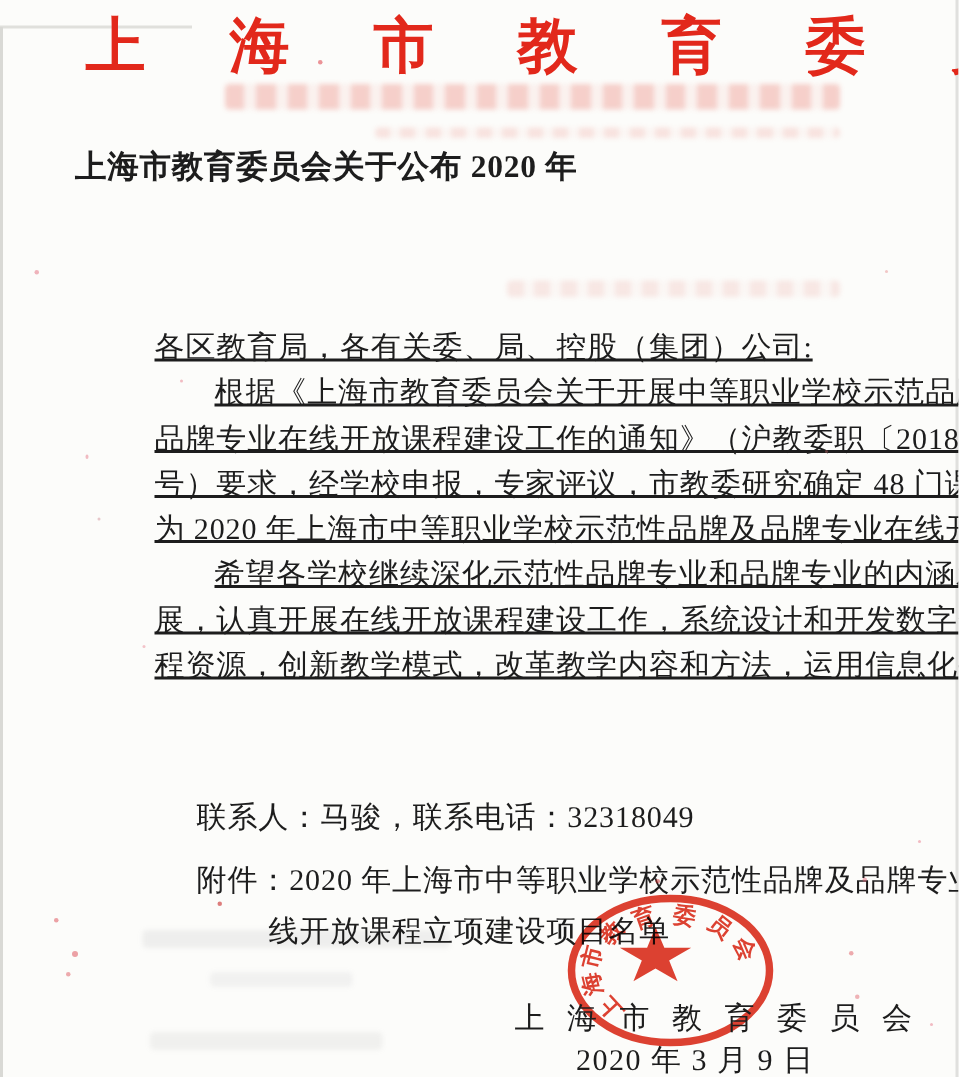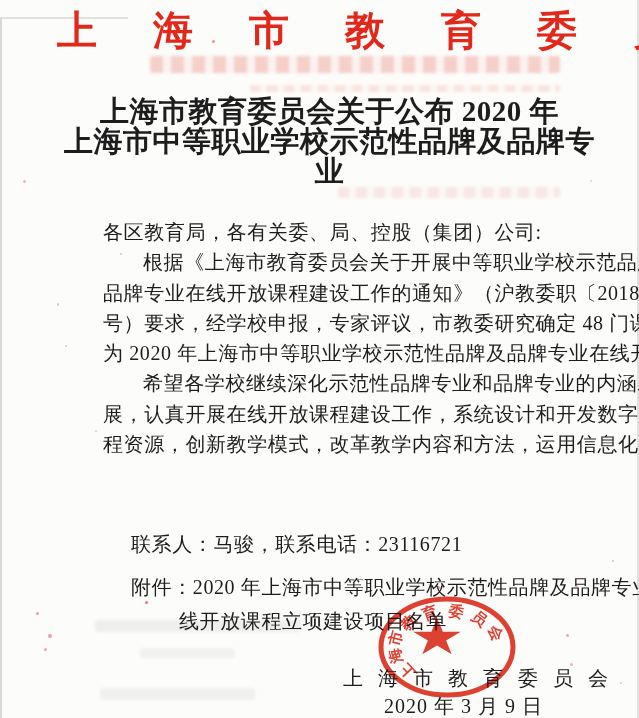--- a/index.html
+++ b/index.html
@@ -27,29 +27,29 @@
   .ghost-b{left:250px; top:85px; width:310px; height:7px;
     background:repeating-linear-gradient(90deg, rgba(233,130,120,.35) 0 10px, rgba(233,130,120,.08) 10px 17px); opacity:.6;}
   .ghost-c{left:338px; top:187px; width:222px; height:11px;
     background:repeating-linear-gradient(90deg, rgba(225,125,115,.30) 0 11px, rgba(225,125,115,.07) 11px 18px); opacity:.55;}
   .ghost-grey1{left:95px; top:620px; width:205px; height:12px; background:rgba(120,120,125,.10);}
   .ghost-grey2{left:140px; top:648px; width:95px; height:10px; background:rgba(120,120,125,.08);}
   .ghost-grey3{left:100px; top:688px; width:155px; height:12px; background:rgba(120,120,125,.09);}
 
   .doc-title{
     position:absolute; top:96px; left:50px; right:30px;
-    text-align:center; font-weight:bold; font-size:29px; line-height:30px;
+    font-weight:bold; font-size:21px; line-height:30px;
     letter-spacing:.5px;
   }
 
   .body-text{
     position:absolute; top:217px; left:103px; width:478px;
     font-size:20px; line-height:30.3px; letter-spacing:.6px; white-space:nowrap;
   }
-  .body-text .line{height:30.3px;}
+  .body-text .line{height:30.3px;text-decoration:underline;}
   .body-text .indent{text-indent:40px;}
 
   .contact{position:absolute; left:131px; top:531px; font-size:20px; letter-spacing:.6px; white-space:nowrap;}
 
   .attachment{
     position:absolute; left:131px; top:570px; width:450px;
     font-size:20px; line-height:34px; letter-spacing:.6px;
   }
   .attachment .l2{padding-left:48px; white-space:nowrap;}
   .attachment .l1{white-space:nowrap;}
@@ -87,35 +87,34 @@
 
   <div class="ghost ghost-a"></div>
   <div class="ghost ghost-b"></div>
   <div class="ghost ghost-c"></div>
   <div class="ghost ghost-grey1"></div>
   <div class="ghost ghost-grey2"></div>
   <div class="ghost ghost-grey3"></div>
 
   <div class="doc-title">
     <div>上海市教育委员会关于公布 2020 年</div>
-    <div>上海市中等职业学校示范性品牌及品牌专业</div>
   </div>
 
   <div class="body-text">
     <div class="line">各区教育局，各有关委、局、控股（集团）公司:</div>
     <div class="line indent">根据《上海市教育委员会关于开展中等职业学校示范品牌及</div>
     <div class="line">品牌专业在线开放课程建设工作的通知》（沪教委职〔2018〕27</div>
     <div class="line">号）要求，经学校申报，专家评议，市教委研究确定 48 门课程</div>
     <div class="line">为 2020 年上海市中等职业学校示范性品牌及品牌专业在线开放</div>
     <div class="line indent">希望各学校继续深化示范性品牌专业和品牌专业的内涵发</div>
     <div class="line">展，认真开展在线开放课程建设工作，系统设计和开发数字化课</div>
     <div class="line">程资源，创新教学模式，改革教学内容和方法，运用信息化手段，</div>
   </div>
 
-  <div class="contact">联系人：马骏，联系电话：23116721</div>
+  <div class="contact">联系人：马骏，联系电话：32318049</div>
 
   <div class="attachment">
     <div class="l1">
       <span>附件：</span><span>2020 年上海市中等职业学校示范性品牌及品牌专业在</span>
     </div>
     <div class="l2">线开放课程立项建设项目名单</div>
   </div>
 
   <svg class="seal" viewBox="0 0 146 106">
     <ellipse cx="73" cy="53" rx="66" ry="48" fill="none" stroke="#dd3322" stroke-width="5"></ellipse>

